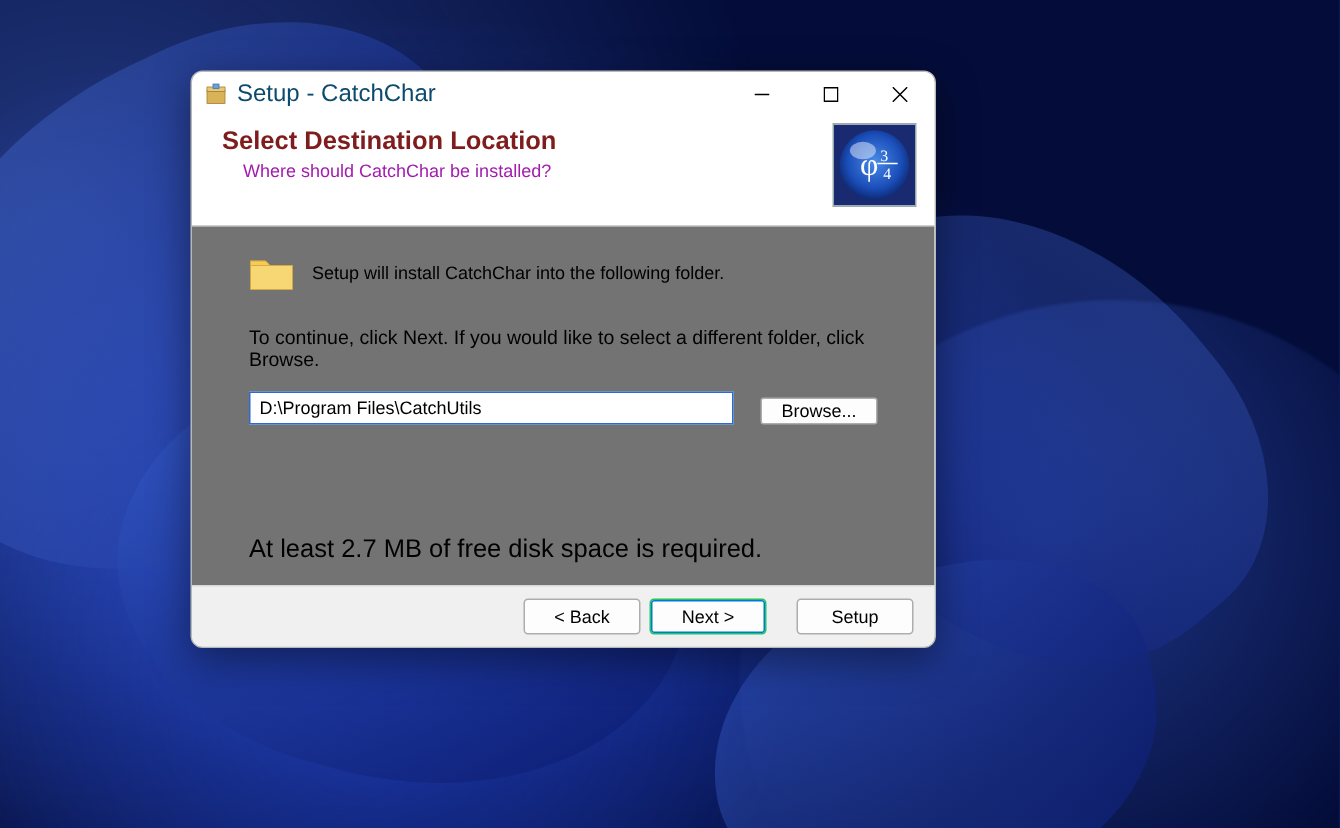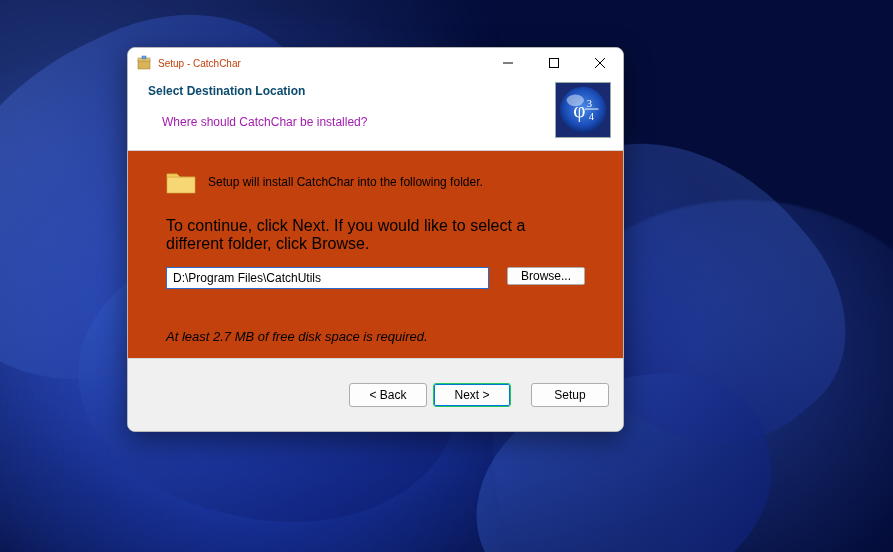--- a/index.html
+++ b/index.html
@@ -62,22 +62,22 @@
       background: #ffffff;
     }
     .titlebar-icon {
       width: 16px;
       height: 16px;
       margin-right: 6px;
       flex-shrink: 0;
     }
     .titlebar-text {
       flex: 1;
-      font-size: 10px;
-      color: #c2410c;
+      font-size: 16px;
+      color: #0c4a6e;
     }
     .win-controls {
       display: flex;
       height: 100%;
     }
     .win-btn {
       width: 46px;
       height: 100%;
       display: flex;
       align-items: center;
@@ -90,56 +90,56 @@
       background: #ffffff;
       border-bottom: 1px solid #d0d0d0;
       padding: 4px 12px 12px 20px;
       display: flex;
       align-items: flex-start;
       gap: 10px;
     }
     .header-text { flex: 1; padding-top: 2px; }
     .header-heading {
       font-weight: 600;
-      font-size: 12px;
-      color: #0c4a6e;
-      margin-bottom: 17px;
+      font-size: 17px;
+      color: #7f1d1d;
+      margin-bottom: 3px;
     }
     .header-sub {
       font-size: 12px;
       color: #a21caf;
       margin-left: 14px;
     }
     .header-logo {
       width: 56px;
       height: 56px;
       border: 1px solid #9aa;
       flex-shrink: 0;
     }
 
     .body-area {
       flex: 1;
-      background: #c2410c;
+      background: #737373;
       padding: 18px 38px 12px 38px;
       position: relative;
       color: #000;
     }
     .intro-row {
       display: flex;
       align-items: center;
       gap: 12px;
       margin-bottom: 22px;
     }
     .folder-icon { width: 30px; height: 26px; flex-shrink: 0; }
     .intro-text { font-size: 12px; }
-    .instruct { font-size: 16px; margin-bottom: 14px; }
+    .instruct { font-size: 13px; margin-bottom: 14px; }
     .path-row {
       display: flex;
       gap: 18px;
-      align-items: flex-start;
+      align-items: flex-end;
     }
     .path-input {
       flex: 1;
       height: 22px;
       border: 1px solid #2a6bd4;
       background: #fff;
       font-size: 12px;
       padding: 0 6px;
       font-family: inherit;
       color: #000;
@@ -152,28 +152,27 @@
       border: 1px solid #adadad;
       border-radius: 2px;
       font-size: 12px;
       font-family: inherit;
       cursor: default;
     }
     .disk-req {
       position: absolute;
       left: 38px;
       bottom: 14px;
-      font-size: 13px;
-      font-style: italic;
+      font-size: 17px;
     }
 
     .footer {
       background: #f0f0f0;
       border-top: 1px solid #d8d8d8;
-      padding: 24px 14px;
+      padding: 8px 14px;
       display: flex;
       justify-content: flex-end;
       gap: 6px;
     }
     .footer .gap { width: 8px; }
     .nav-btn {
       width: 78px;
       height: 24px;
       background: #fdfdfd;
       border: 1px solid #adadad;

